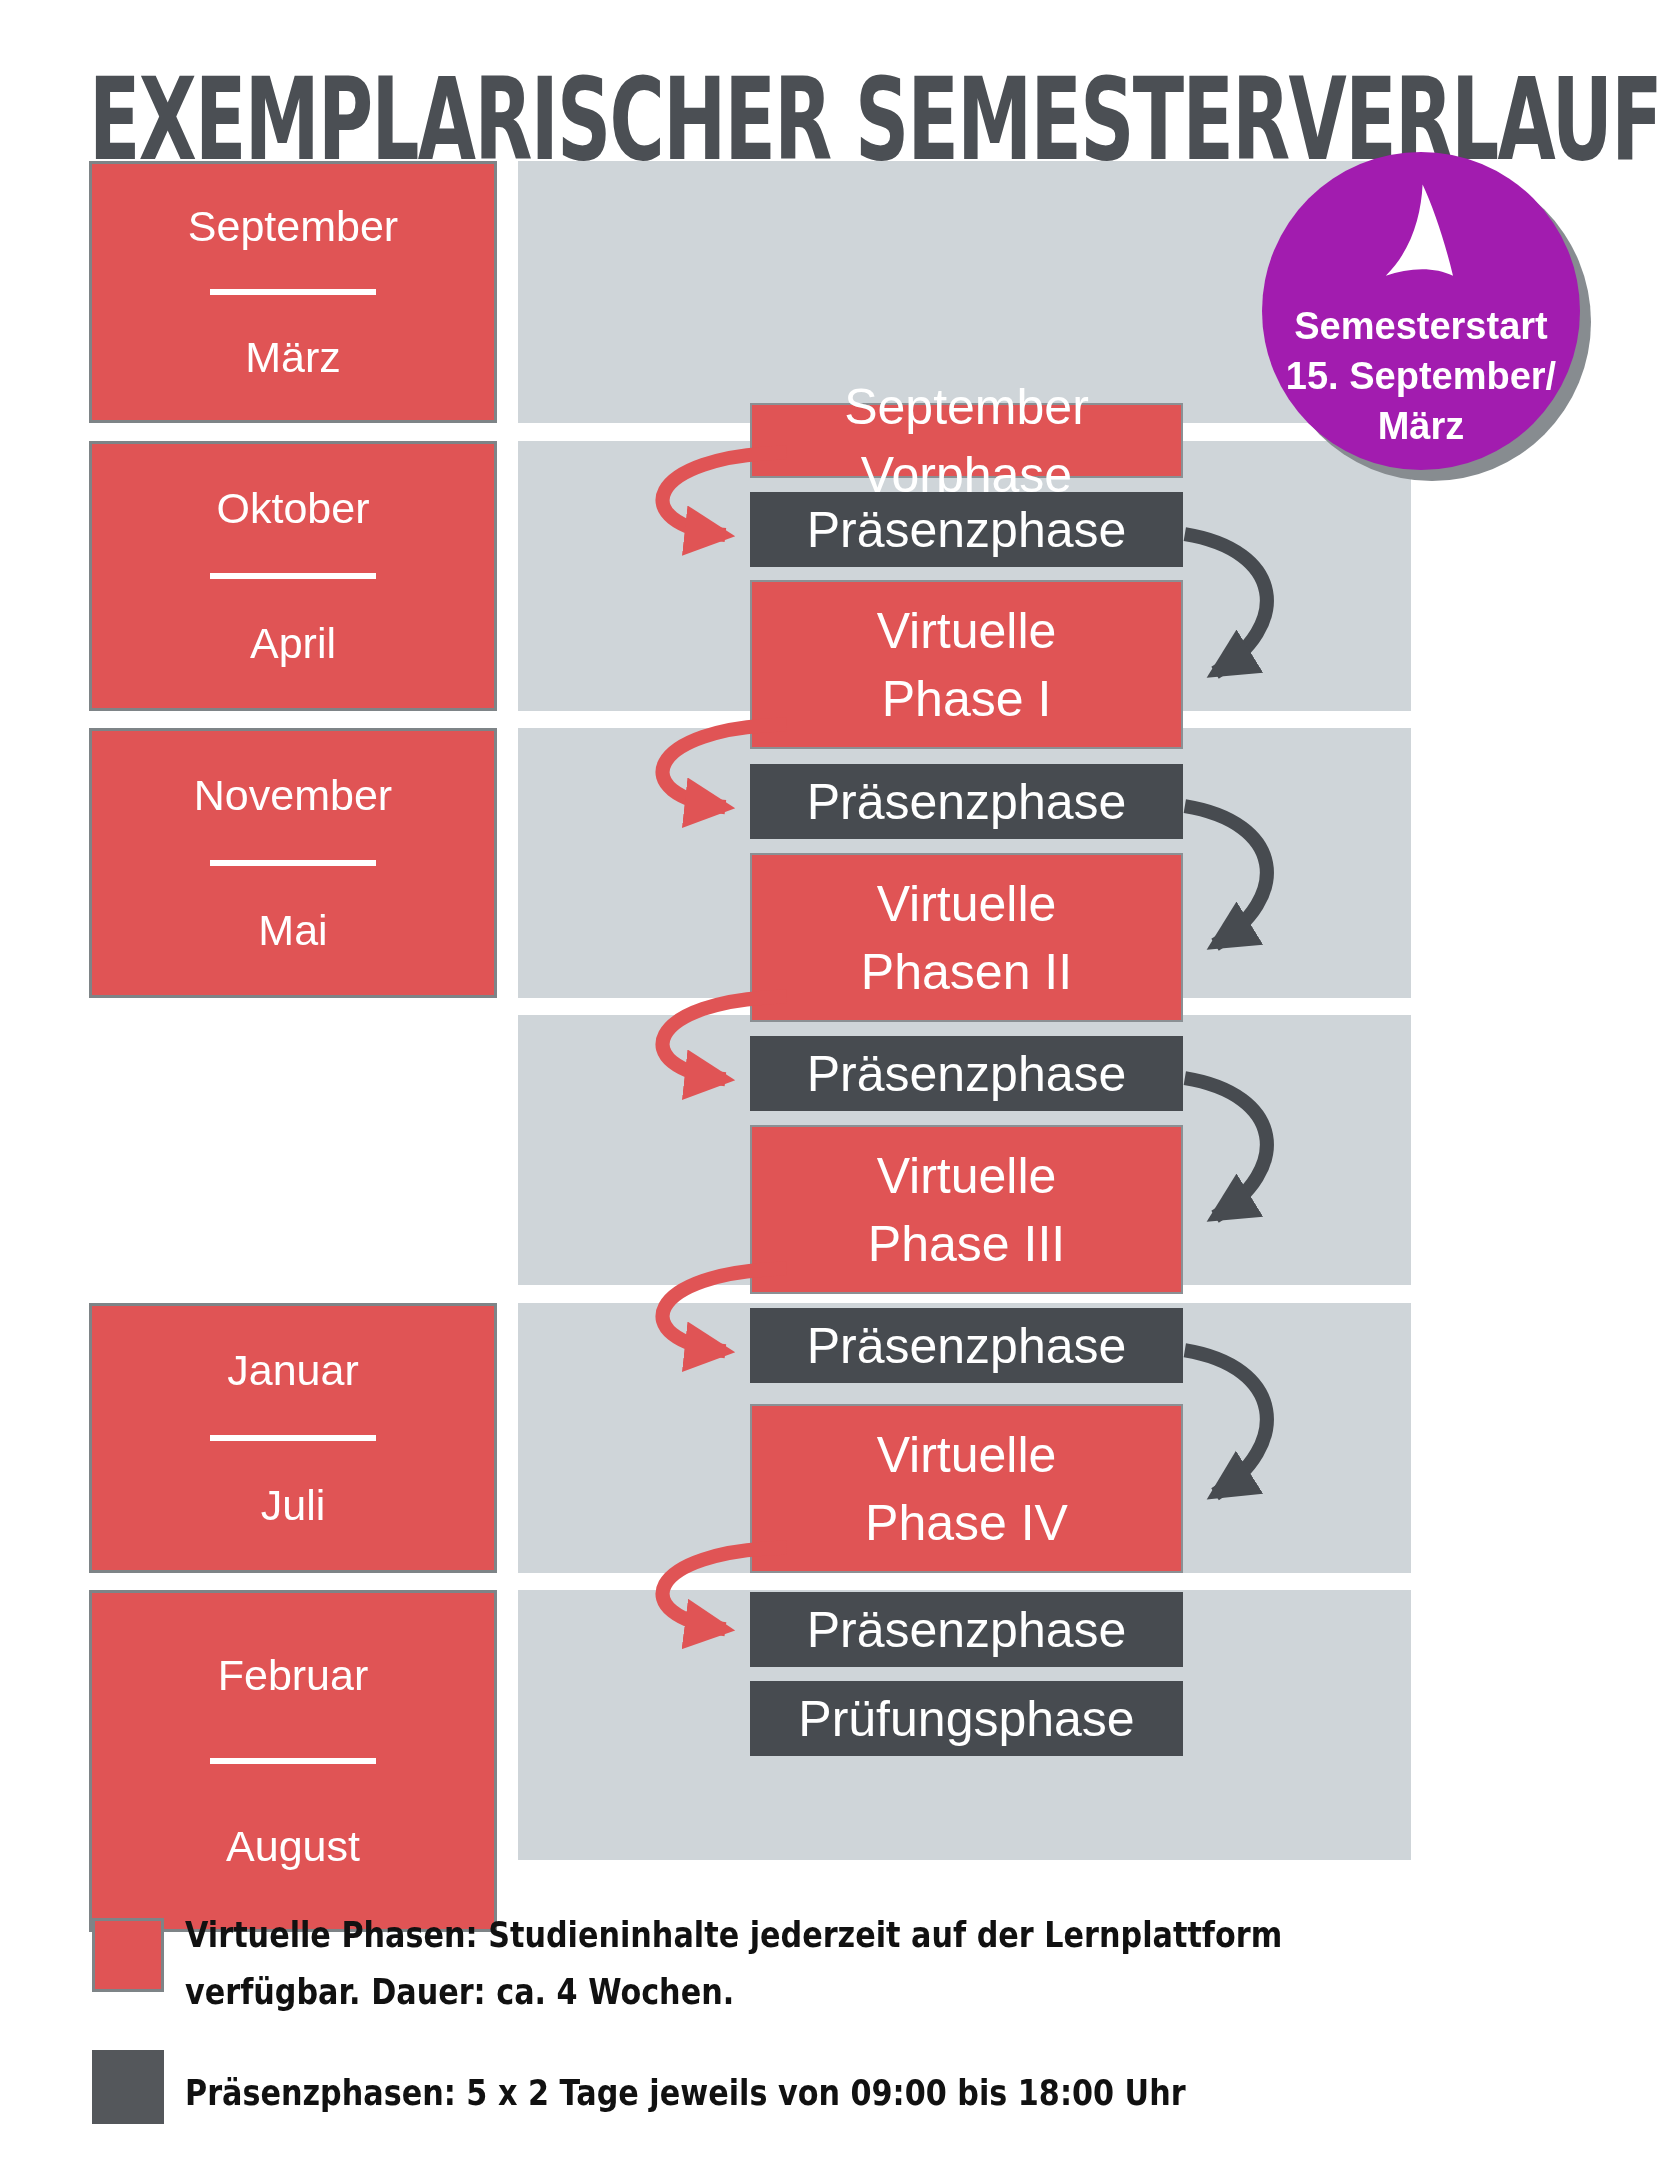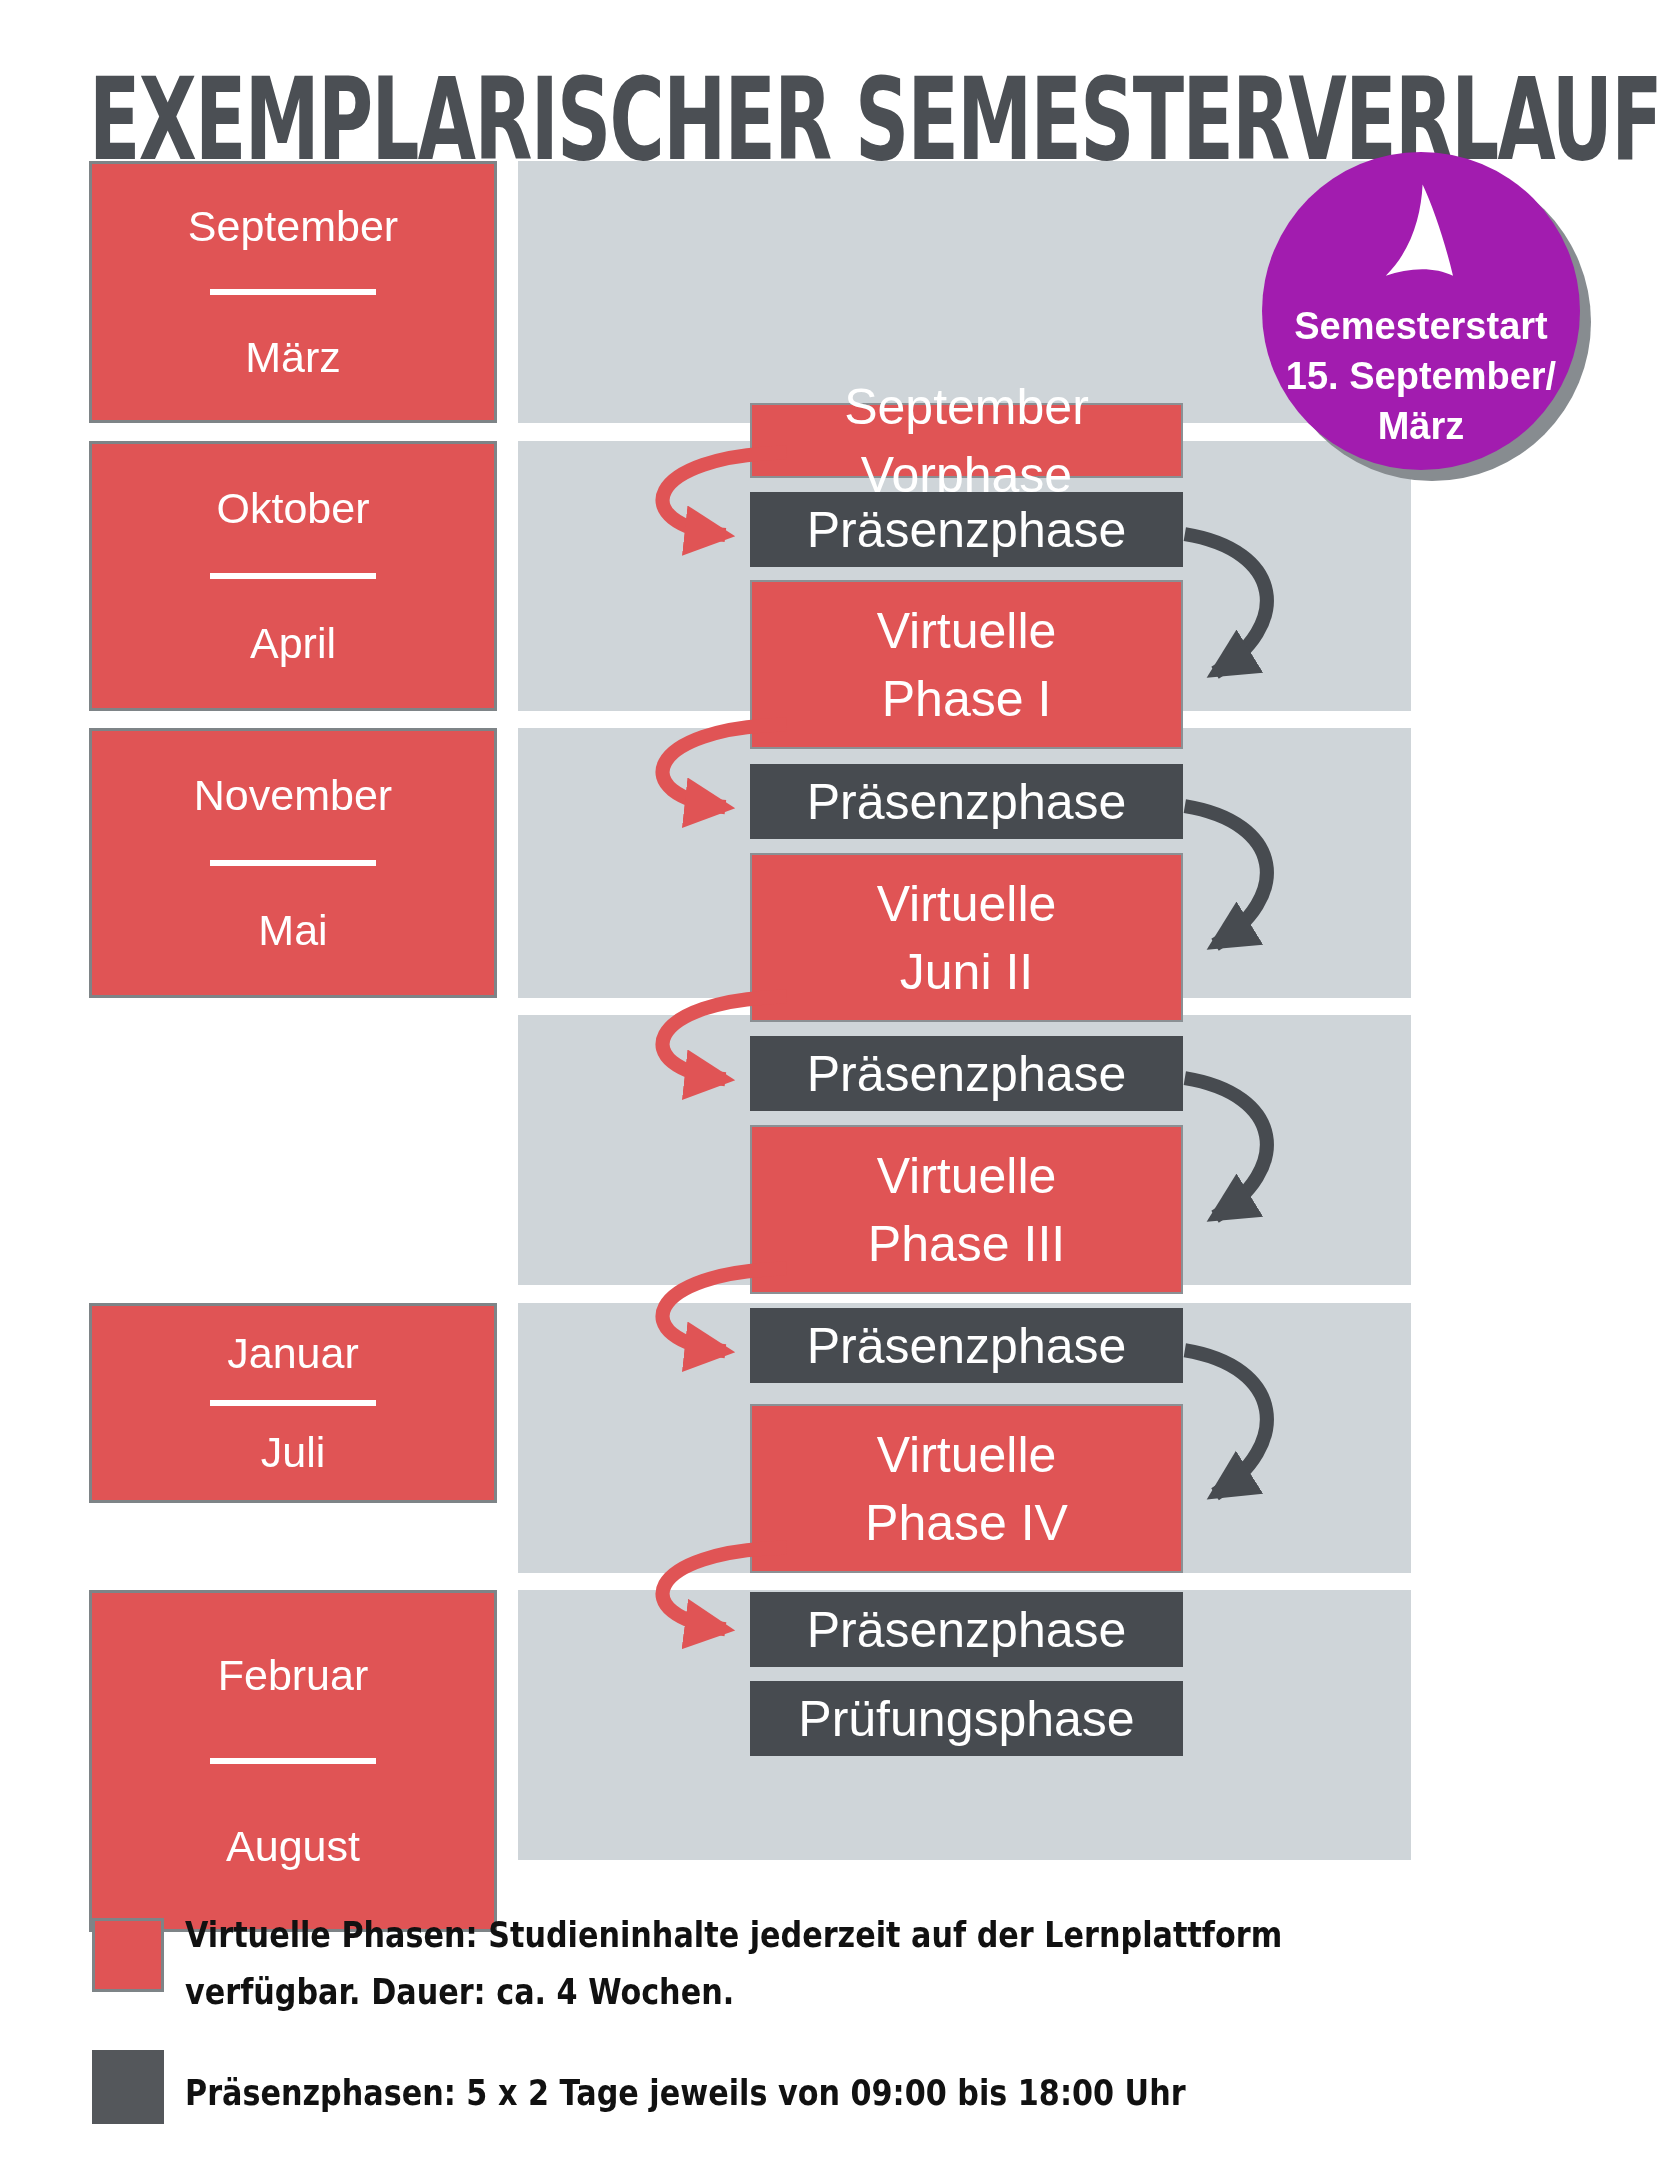--- a/index.html
+++ b/index.html
@@ -83,21 +83,21 @@
   <div class="month-box" style="top:441px;height:270px;">
     <span class="month-label">Oktober</span>
     <span class="month-divider"></span>
     <span class="month-label">April</span>
   </div>
   <div class="month-box" style="top:728px;height:270px;">
     <span class="month-label">November</span>
     <span class="month-divider"></span>
     <span class="month-label">Mai</span>
   </div>
-  <div class="month-box" style="top:1303px;height:200px;">
+  <div class="month-box" style="top:1303px;height:270px;">
     <span class="month-label">Januar</span>
     <span class="month-divider"></span>
     <span class="month-label">Juli</span>
   </div>
   <div class="month-box" style="top:1590px;height:342px;">
     <span class="month-label">Februar</span>
     <span class="month-divider"></span>
     <span class="month-label">August</span>
   </div>
 
@@ -124,21 +124,21 @@
   <div class="phase virtual" style="top:580px;height:169px;">
     <span>Virtuelle</span>
       <span>Phase I</span>
   </div>
   <div class="phase presence" style="top:764px;height:75px;">
     <span>Präsenzphase</span>
       <span></span>
   </div>
   <div class="phase virtual" style="top:853px;height:169px;">
     <span>Virtuelle</span>
-      <span>Juni II</span>
+      <span>Phasen II</span>
   </div>
   <div class="phase presence" style="top:1036px;height:75px;">
     <span>Präsenzphase</span>
       <span></span>
   </div>
   <div class="phase virtual" style="top:1125px;height:169px;">
     <span>Virtuelle</span>
       <span>Phase III</span>
   </div>
   <div class="phase presence" style="top:1308px;height:75px;">

